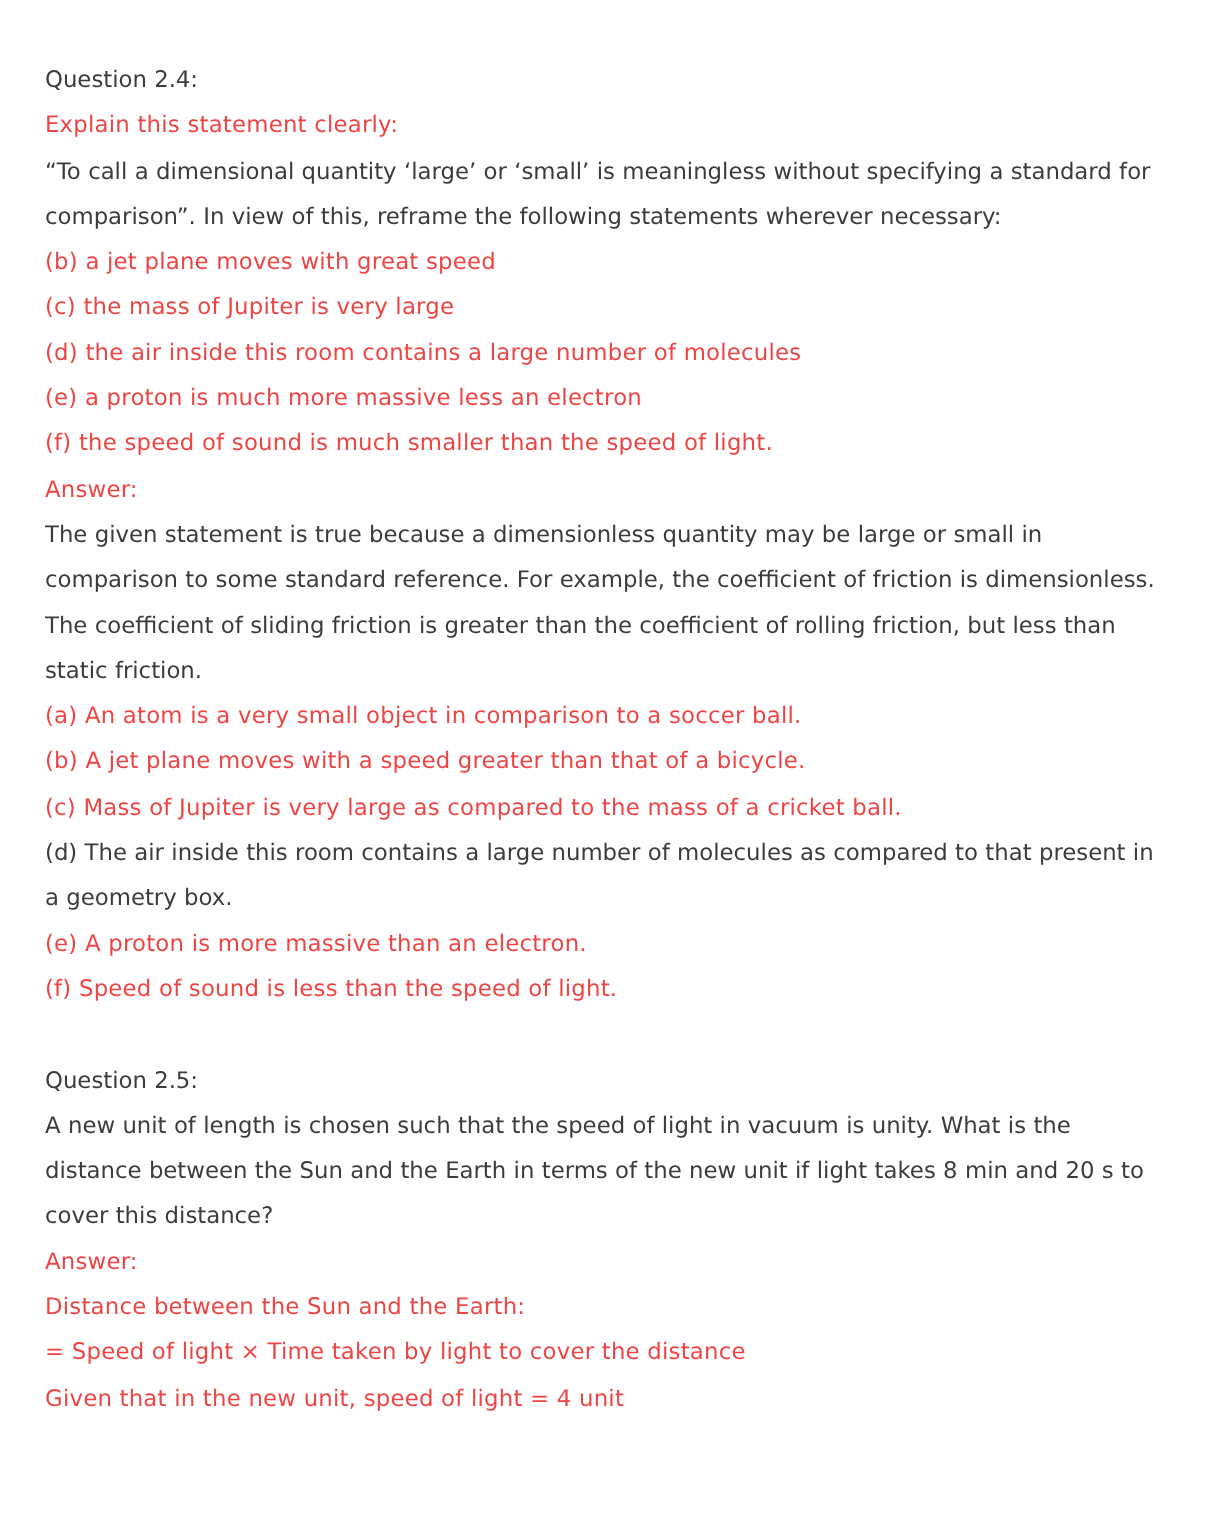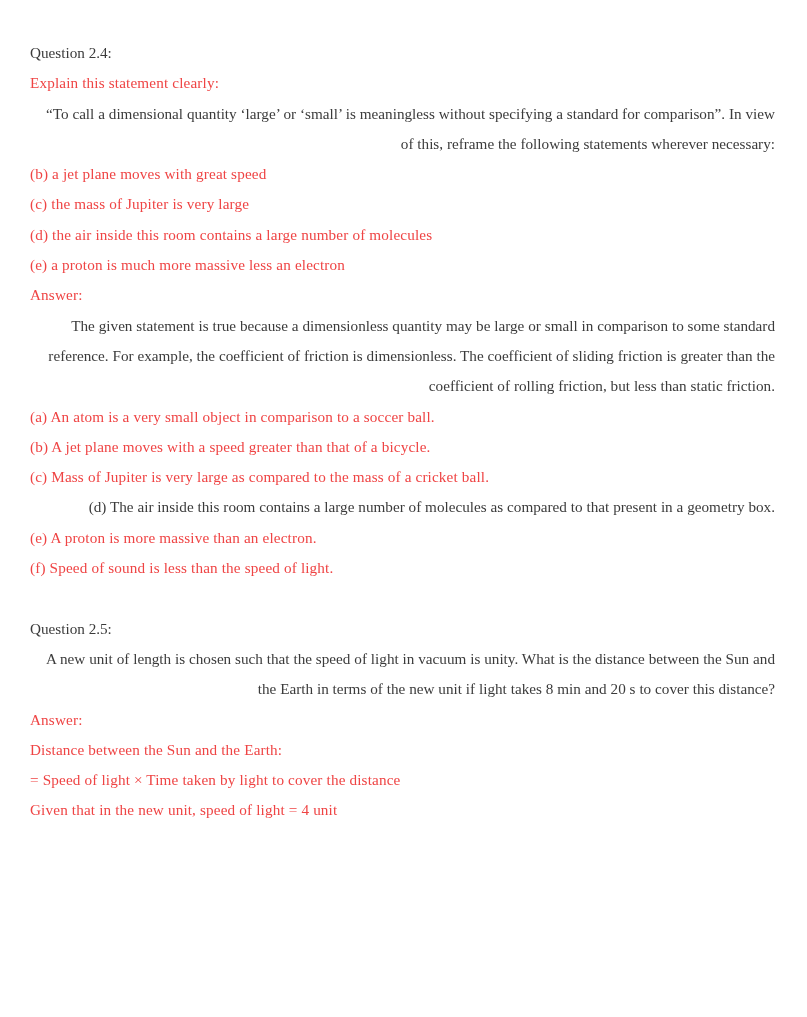--- a/index.html
+++ b/index.html
@@ -15,41 +15,40 @@
     font-family: "DejaVu Sans", sans-serif;
     color: #3a3a3a;
   }
   .page {
     width: 807px;
     height: 1017px;
     box-sizing: border-box;
     padding: 38px 32px 0 30px;
     background: #ffffff;
     position: relative;
-    font-family: Liberation Serif, serif;
   }
   
   .line {
     font-size: 15.2px;
     line-height: 30.3px;
     color: #ef4444;
     letter-spacing: 0.01em;
     white-space: pre-wrap;
     margin: 0;
     text-align: left;
     max-width: 748px;
   }
   
   .para {
     font-size: 15.2px;
     line-height: 30.3px;
     color: #3b3b3b;
     margin: 0;
     max-width: 748px;
-    text-align: right;
+    text-align: left;
     word-spacing: 0.005em;
   }
   .spacer {
     height: 30.3px;
   }
   .q-heading {
     font-size: 15.2px;
     line-height: 30.3px;
     color: #3b3b3b;
     margin: 0;
@@ -68,20 +67,21 @@
 
 
   <p class="line">(b) a jet plane moves with great speed</p>
 
   <p class="line">(c) the mass of Jupiter is very large</p>
 
   <p class="line">(d) the air inside this room contains a large number of molecules</p>
 
   <p class="line">(e) a proton is much more massive less an electron</p>
 
+  <p class="line">(f) the speed of sound is much smaller than the speed of light.</p>
 
   <p class="line">Answer:</p>
 
   <p class="para">The given statement is true because a dimensionless quantity may be large or small in comparison to some standard reference. For example, the coefficient of friction is dimensionless. The coefficient of sliding friction is greater than the coefficient of rolling friction, but less than static friction.</p>
 
   <p class="line">(a) An atom is a very small object in comparison to a soccer ball.</p>
 
   <p class="line">(b) A jet plane moves with a speed greater than that of a bicycle.</p>
 
   <p class="line">(c) Mass of Jupiter is very large as compared to the mass of a cricket ball.</p>

